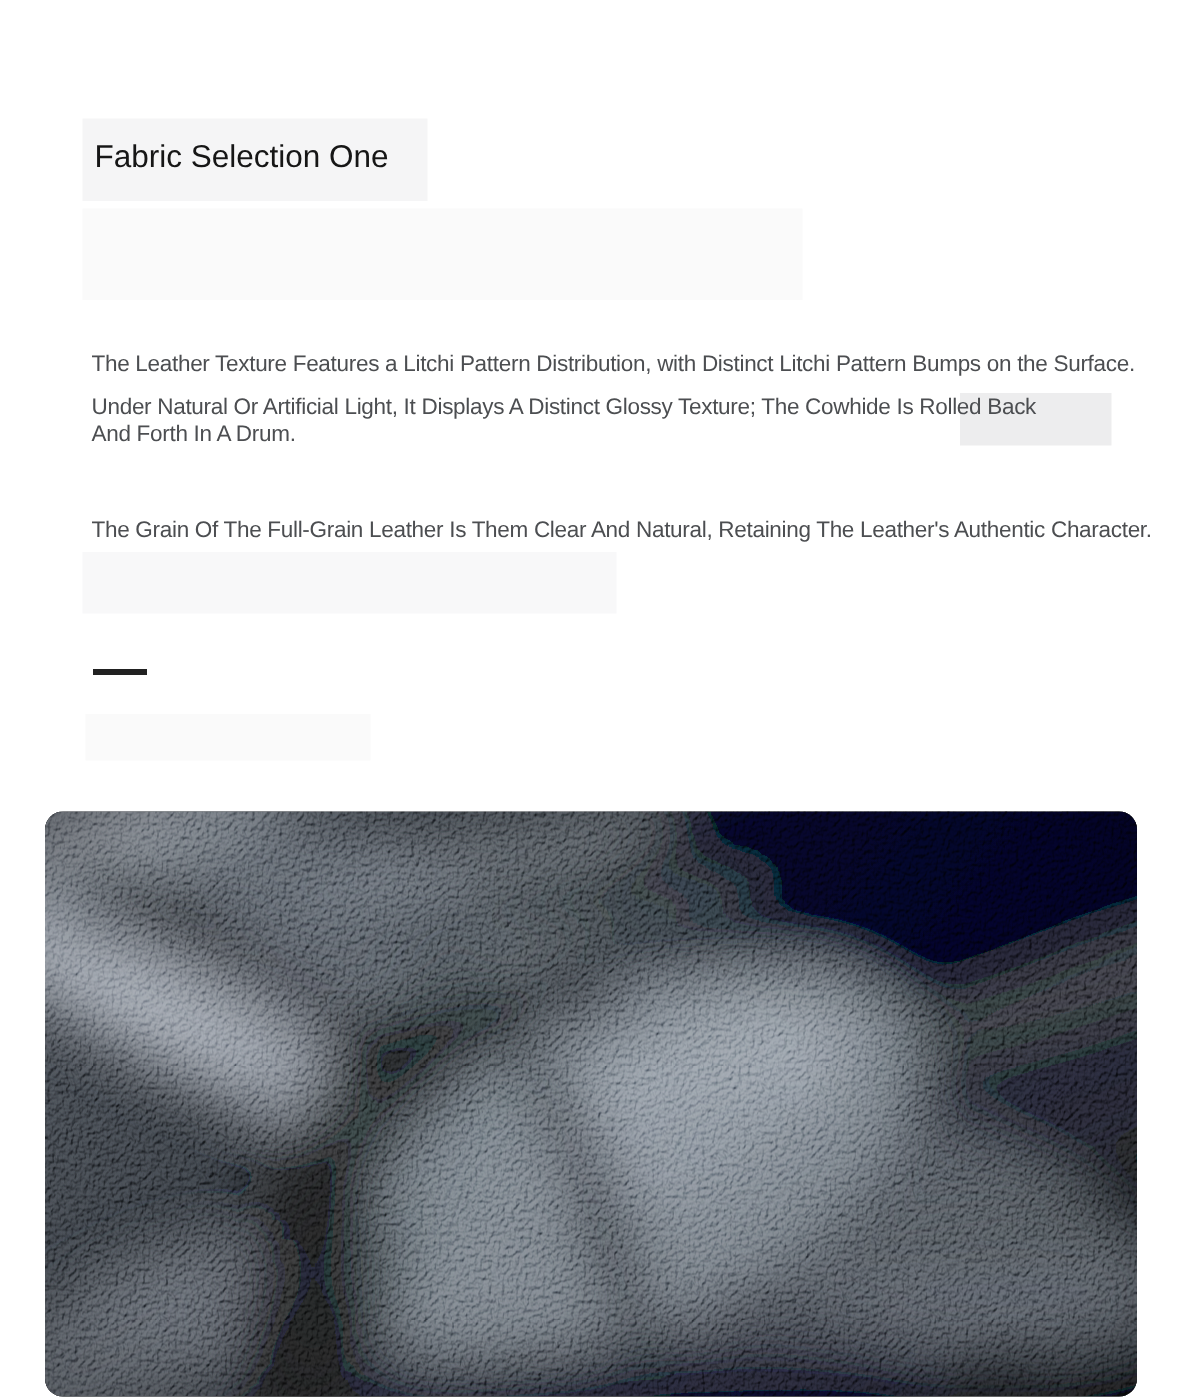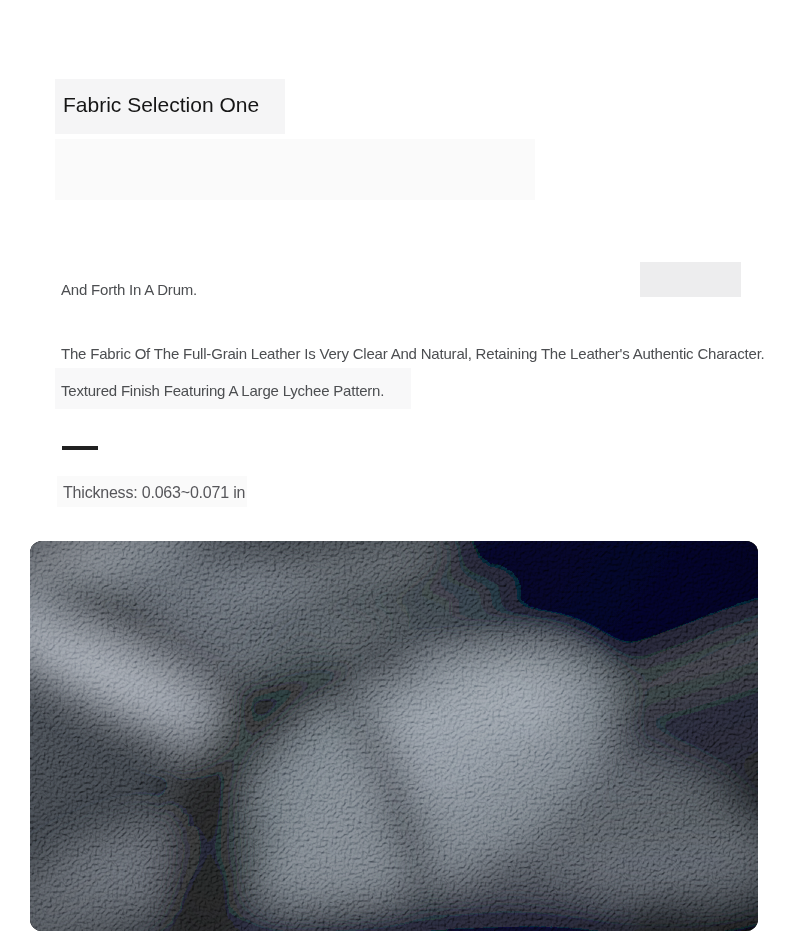--- a/index.html
+++ b/index.html
@@ -67,26 +67,26 @@
 <div class="page">
 
   <div class="ghost g1"></div>
   <div class="ghost g2"></div>
   <div class="ghost g3"></div>
   <div class="ghost g4"></div>
   <div class="ghost g5"></div>
 
   <h2 class="eyebrow">Fabric Selection One</h2>
 
+  <div class="body-line l1">The Leather Texture Features a Litchi Pattern Distribution, with Distinct Litchi Pattern Bumps on the Surface.</div>
+  <div class="body-line l2">Under Natural Or Artificial Light, It Displays A Distinct Glossy Texture; The Cowhide Is Rolled Back</div>
   <div class="body-line l3">And Forth In A Drum.</div>
-  <div class="body-line l5">The Fabric Of The Full-Grain Leather Is Very Clear And Natural, Retaining The Leather's Authentic Character.</div>
-  <div class="body-line l6">Textured Finish Featuring A Large Lychee Pattern.</div>
+  <div class="body-line l5">The Grain Of The Full-Grain Leather Is Them Clear And Natural, Retaining The Leather's Authentic Character.</div>
 
   <div class="divider"></div>
-  <div class="thickness">Thickness: 0.063~0.071 in</div>
 
   <div class="leather">
     <svg viewBox="0 0 728 390" preserveAspectRatio="none" aria-hidden="true">
       <defs>
         <linearGradient id="baseG" x1="0" y1="0" x2="1" y2="0.4">
           <stop offset="0" stop-color="#272b31"></stop>
           <stop offset="0.4" stop-color="#1a1d21"></stop>
           <stop offset="0.75" stop-color="#121418"></stop>
           <stop offset="1" stop-color="#0b0c0e"></stop>
         </linearGradient>

